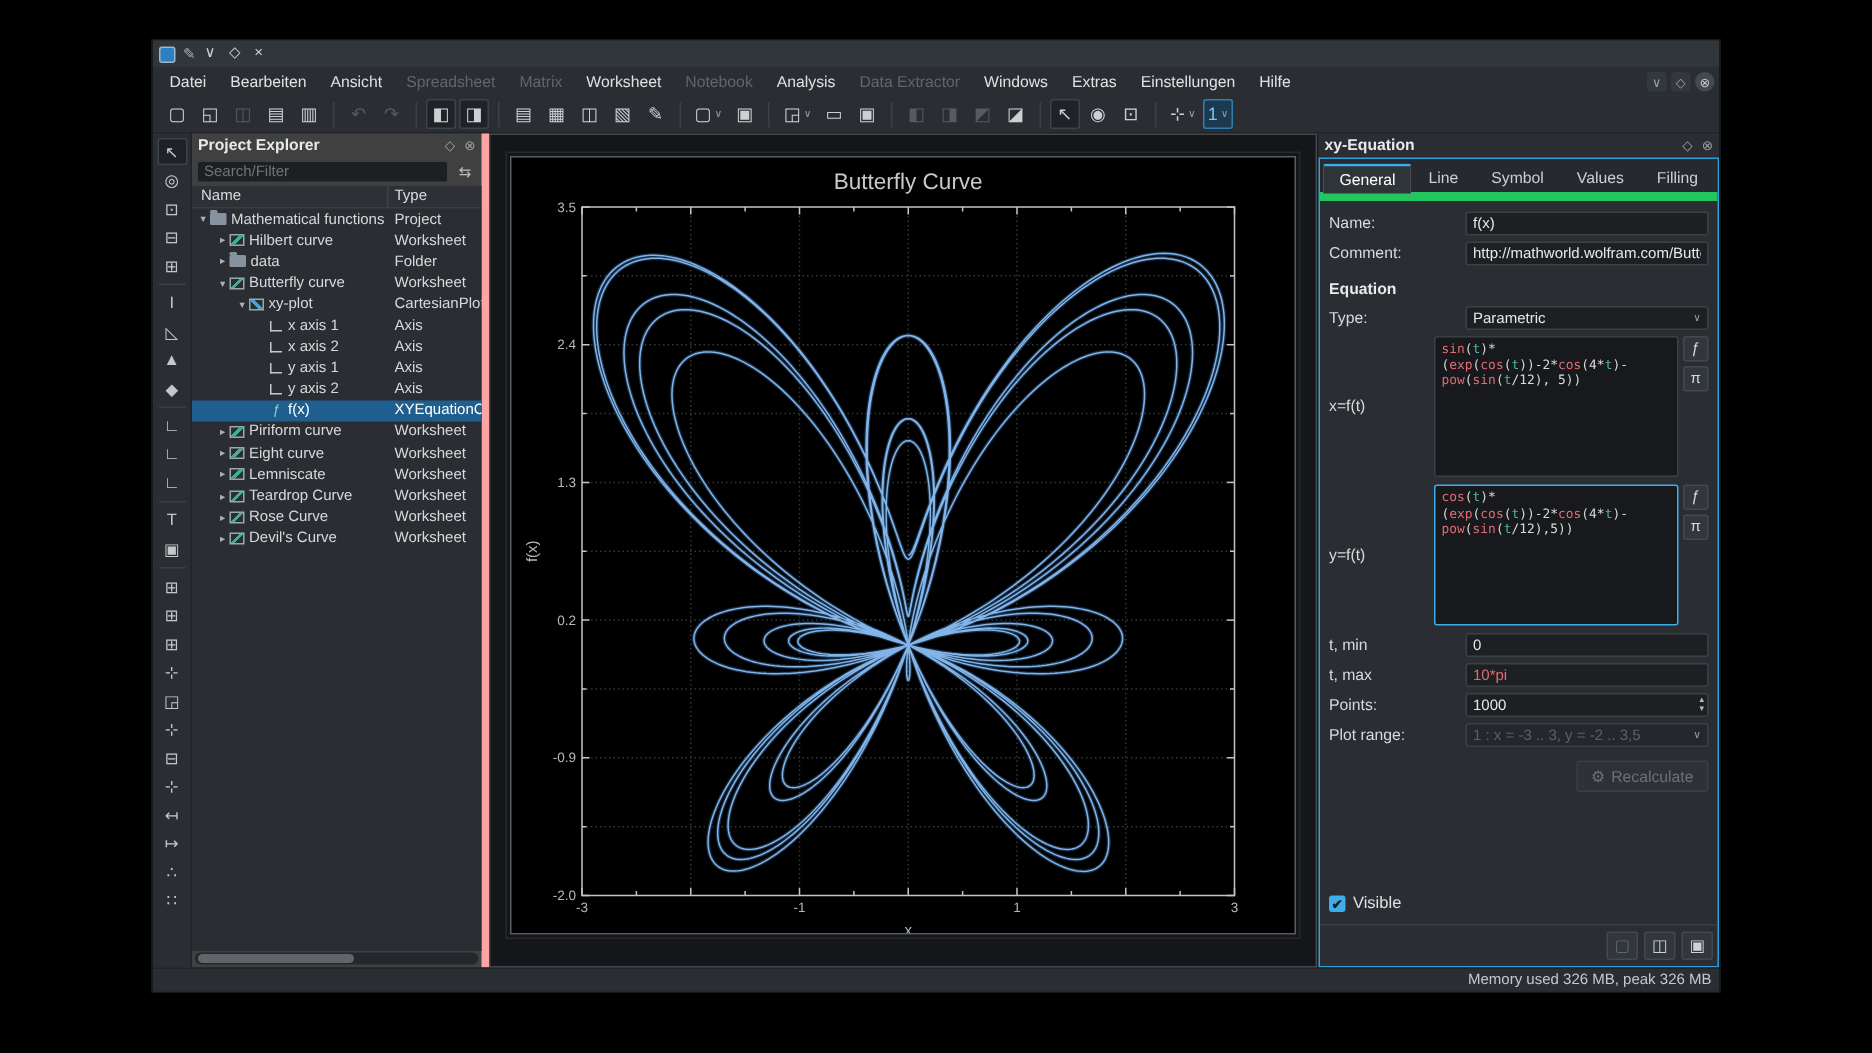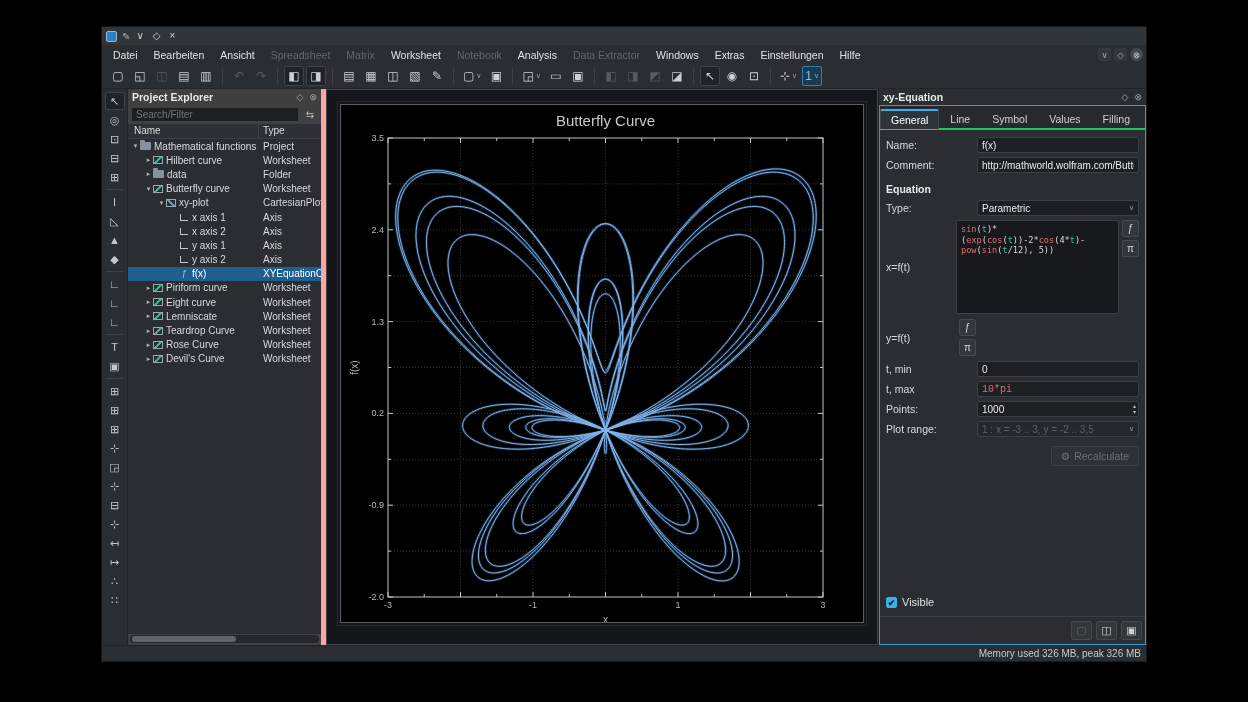--- a/index.html
+++ b/index.html
@@ -70,21 +70,21 @@
   .ti-curve{width:10px;height:9px;color:#8fd3bd;font-size:9px;line-height:9px;text-align:center;font-style:italic;}
   .hscroll{height:8px;margin:1px 2px 2px 2px;background:#24282c;border-radius:4px;position:relative;flex:0 0 auto;}
   .hscroll .thumb{position:absolute;left:2px;top:1px;width:104px;height:6px;background:#5f6569;border-radius:3px;}
   
   .center{flex:1;background:#141619;border:1px solid #43474b;margin:0;position:relative;display:flex;justify-content:center;padding-top:14px;min-width:0;}
   .worksheet{width:524px;height:519px;background:#000;border:1px solid #5a5e62;outline:1px solid #26292c;outline-offset:2px;flex:0 0 auto;}
   .worksheet svg{display:block;}
   
   .props{width:268px;background:#2a2e32;border-left:1px solid #1b1e21;display:flex;flex-direction:column;flex:0 0 auto;}
   .propsbody{flex:1;border:1px solid #2f9fd8;display:flex;flex-direction:column;min-height:0;}
-  .tabbar{display:flex;background:#26292d;border-bottom:2px solid #22c55e;flex:0 0 auto;padding-top:2px;}
+  .tabbar{display:flex;background:#26292d;border-bottom:6px solid #22c55e;flex:0 0 auto;padding-top:2px;justify-content:center;}
   .tab{padding:3px 10px 3px 10px;font-size:10.5px;color:#cdd0d3;border:1px solid transparent;border-bottom:none;position:relative;top:1px;}
   .tab.active{background:#2f3438;border-color:#45494e;border-top:2px solid #3daee9;color:#fff;border-radius:2px 2px 0 0;}
   .form{flex:1;padding:7px 6px 4px 6px;display:flex;flex-direction:column;min-height:0;}
   .frow{display:flex;align-items:center;margin-bottom:4px;}
   .frow .flabel{width:91px;flex:0 0 auto;font-size:10.5px;color:#d8dadc;}
   .frow .fctrl{flex:1;min-width:0;}
   input.field, .selectbox{width:100%;height:16px;background:#1d2023;border:1px solid #3b4045;border-radius:2px;color:#e6e8e9;font-size:10px;padding:0 4px;font-family:"Liberation Sans",sans-serif;}
   .selectbox{display:flex;align-items:center;}
   .selectbox .seltext{flex:1;overflow:hidden;white-space:nowrap;}
   .selectbox .selarrow{font-size:7px;color:#9a9ea2;}
@@ -96,21 +96,21 @@
     font-family:"DejaVu Sans Mono",monospace;font-size:8.6px;padding:3px 4px;color:#d8d8d8;
     overflow:hidden;line-height:1.25;}
   .eqbox.focused{border-color:#3daee9;}
   .eqbox .fn{color:#e06c75;font-weight:normal;}
   .eqbox .vr{color:#4fb596;}
   .eqbtns{display:flex;flex-direction:column;gap:3px;margin-left:3px;flex:0 0 auto;}
   .eqbtn{width:17px;height:17px;background:#32373b;border:1px solid #45494e;border-radius:2px;
     display:flex;align-items:center;justify-content:center;font-size:10px;color:#d7d9db;}
   .spinwrap{position:relative;}
   .spinwrap .spinner{position:absolute;right:3px;top:0;height:16px;display:flex;flex-direction:column;justify-content:center;color:#b6babd;font-size:6px;line-height:6px;}
-  input.accent-text{color:#e06c75;font-family:Liberation Mono, monospace;}
+  input.accent-text{color:#e06c75;}
   .recalcrow{display:flex;justify-content:flex-end;margin:5px 0 2px 0;}
   .recalcbtn{background:#2e3236;border:1px solid #3a3f44;border-radius:2px;color:#6d7175;font-size:10.5px;padding:3px 9px;display:flex;gap:4px;align-items:center;}
   .visiblerow{display:flex;align-items:center;gap:5px;margin-top:auto;padding:4px 0;}
   .checkbox{width:11px;height:11px;background:#3daee9;border:1px solid #3daee9;border-radius:2px;color:#1b1e20;
     font-size:9px;line-height:10px;text-align:center;font-weight:bold;}
   .bottombar{border-top:1px solid #3a3f44;padding:4px 3px;display:flex;justify-content:flex-end;gap:4px;flex:0 0 auto;}
   .bbtn{width:21px;height:19px;background:#32373b;border:1px solid #45494e;border-radius:2px;
     display:flex;align-items:center;justify-content:center;font-size:11px;color:#cfd2d4;}
   .bbtn.disabled{color:#63676b;}
   
@@ -588,20 +588,21 @@
             <span class="flabel">x=f(t)</span>
             <div class="eqbox" id="eq-x"><span class="fn">sin</span>(<span class="vr">t</span>)*(<span class="fn">exp</span>(<span class="fn">cos</span>(<span class="vr">t</span>))-2*<span class="fn">cos</span>(4*<span class="vr">t</span>)-<span class="fn">pow</span>(<span class="fn">sin</span>(<span class="vr">t</span>/12), 5))</div>
             <div class="eqbtns">
               <span class="eqbtn">ƒ</span>
               <span class="eqbtn">π</span>
             </div>
           </div>
 
           <div class="eqrow">
             <span class="flabel">y=f(t)</span>
+            <div class="eqbox focused" id="eq-y"><span class="fn">cos</span>(<span class="vr">t</span>)*(<span class="fn">exp</span>(<span class="fn">cos</span>(<span class="vr">t</span>))-2*<span class="fn">cos</span>(4*<span class="vr">t</span>)-<span class="fn">pow</span>(<span class="fn">sin</span>(<span class="vr">t</span>/12),5))</div>
             <div class="eqbtns">
               <span class="eqbtn">ƒ</span>
               <span class="eqbtn">π</span>
             </div>
           </div>
 
           <div class="frow">
             <span class="flabel">t, min</span>
             <span class="fctrl"><input class="field" value="0" style=""></span>
           </div>

